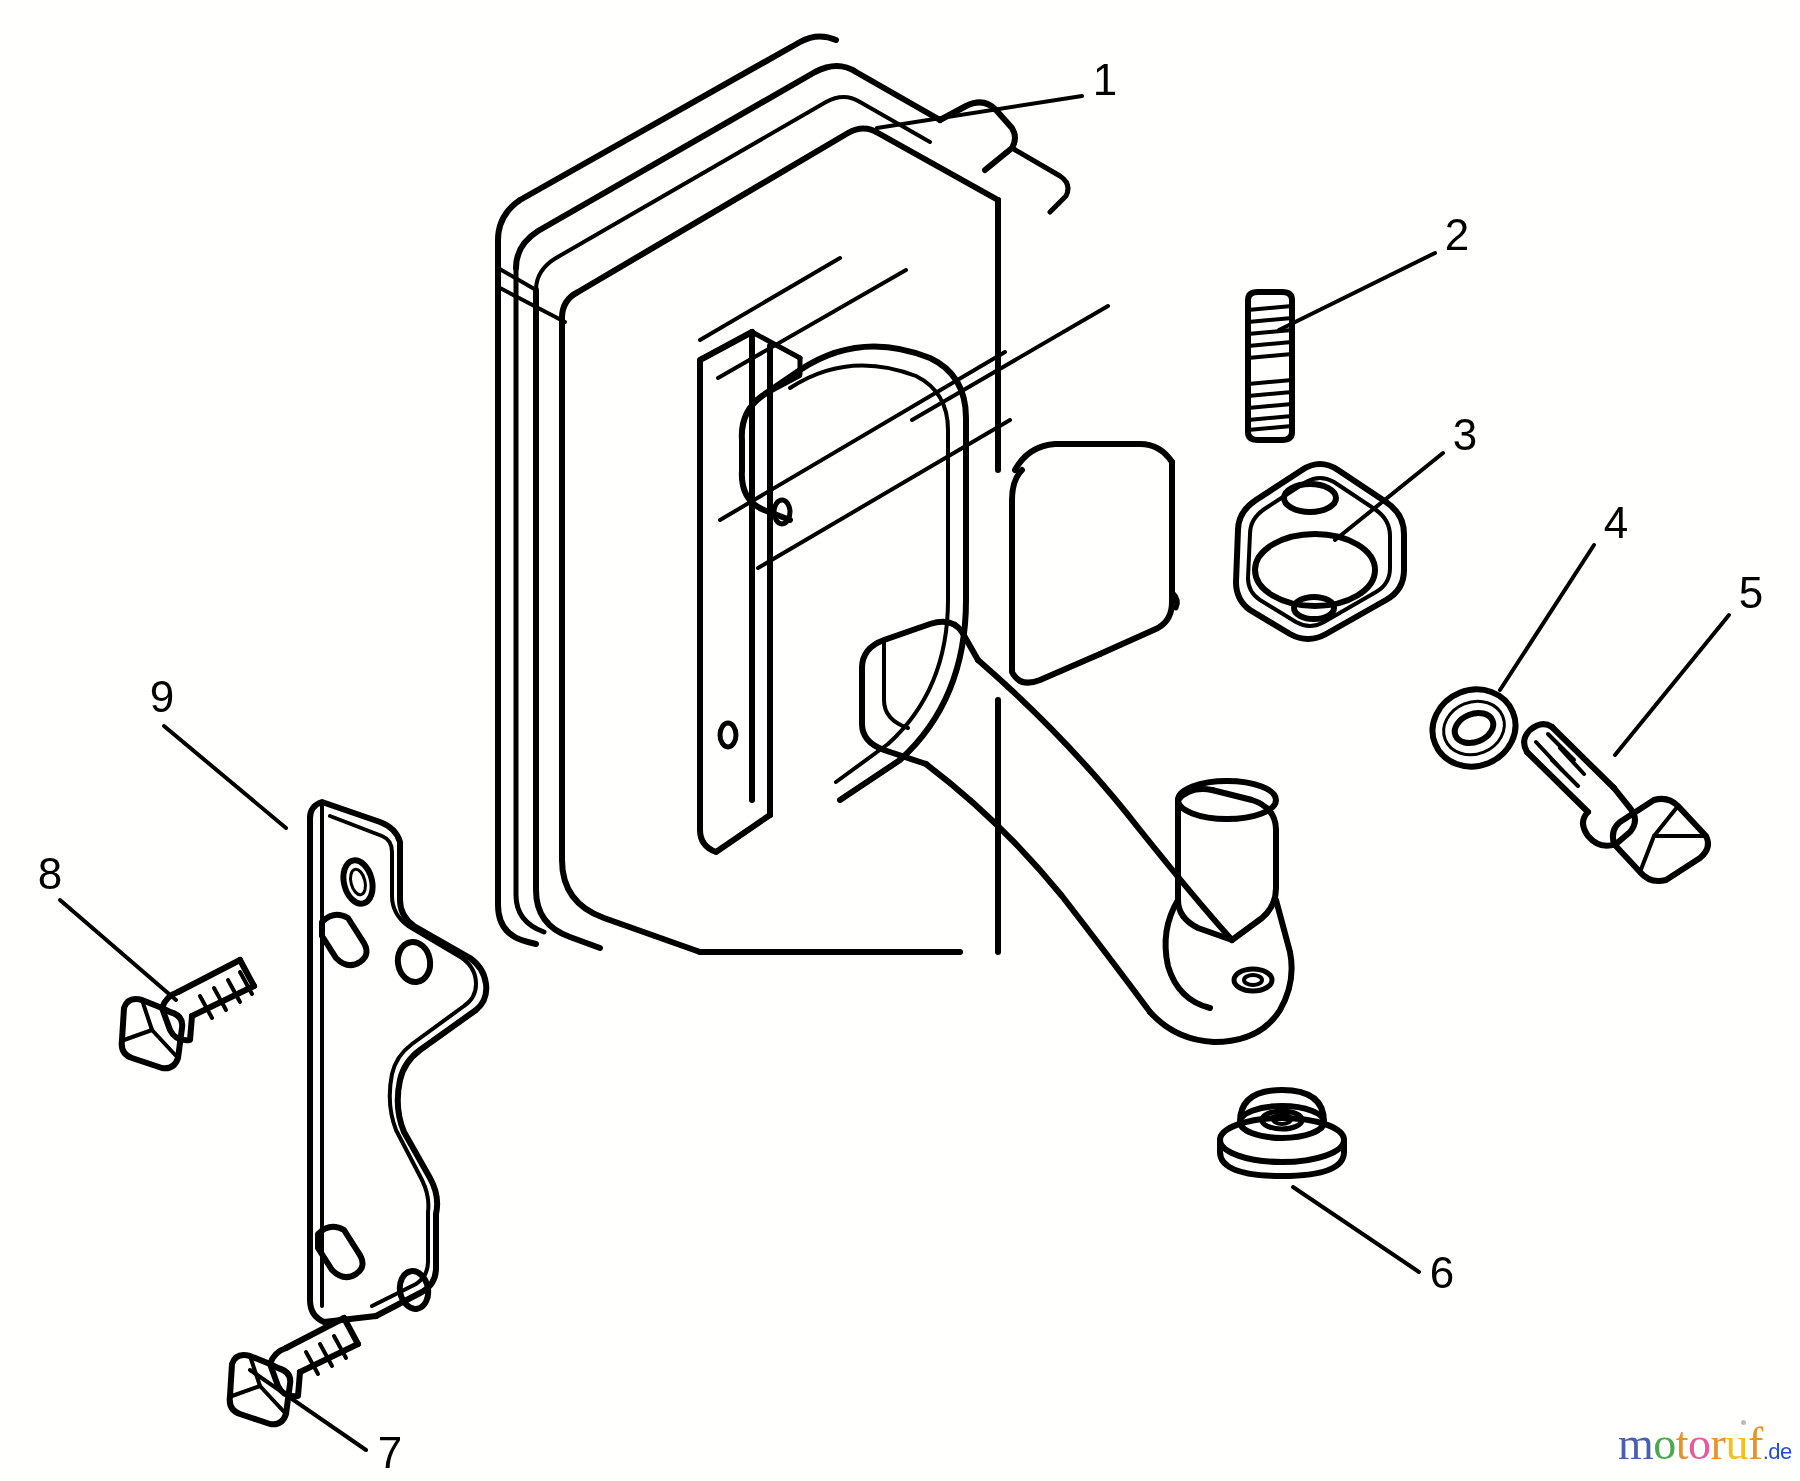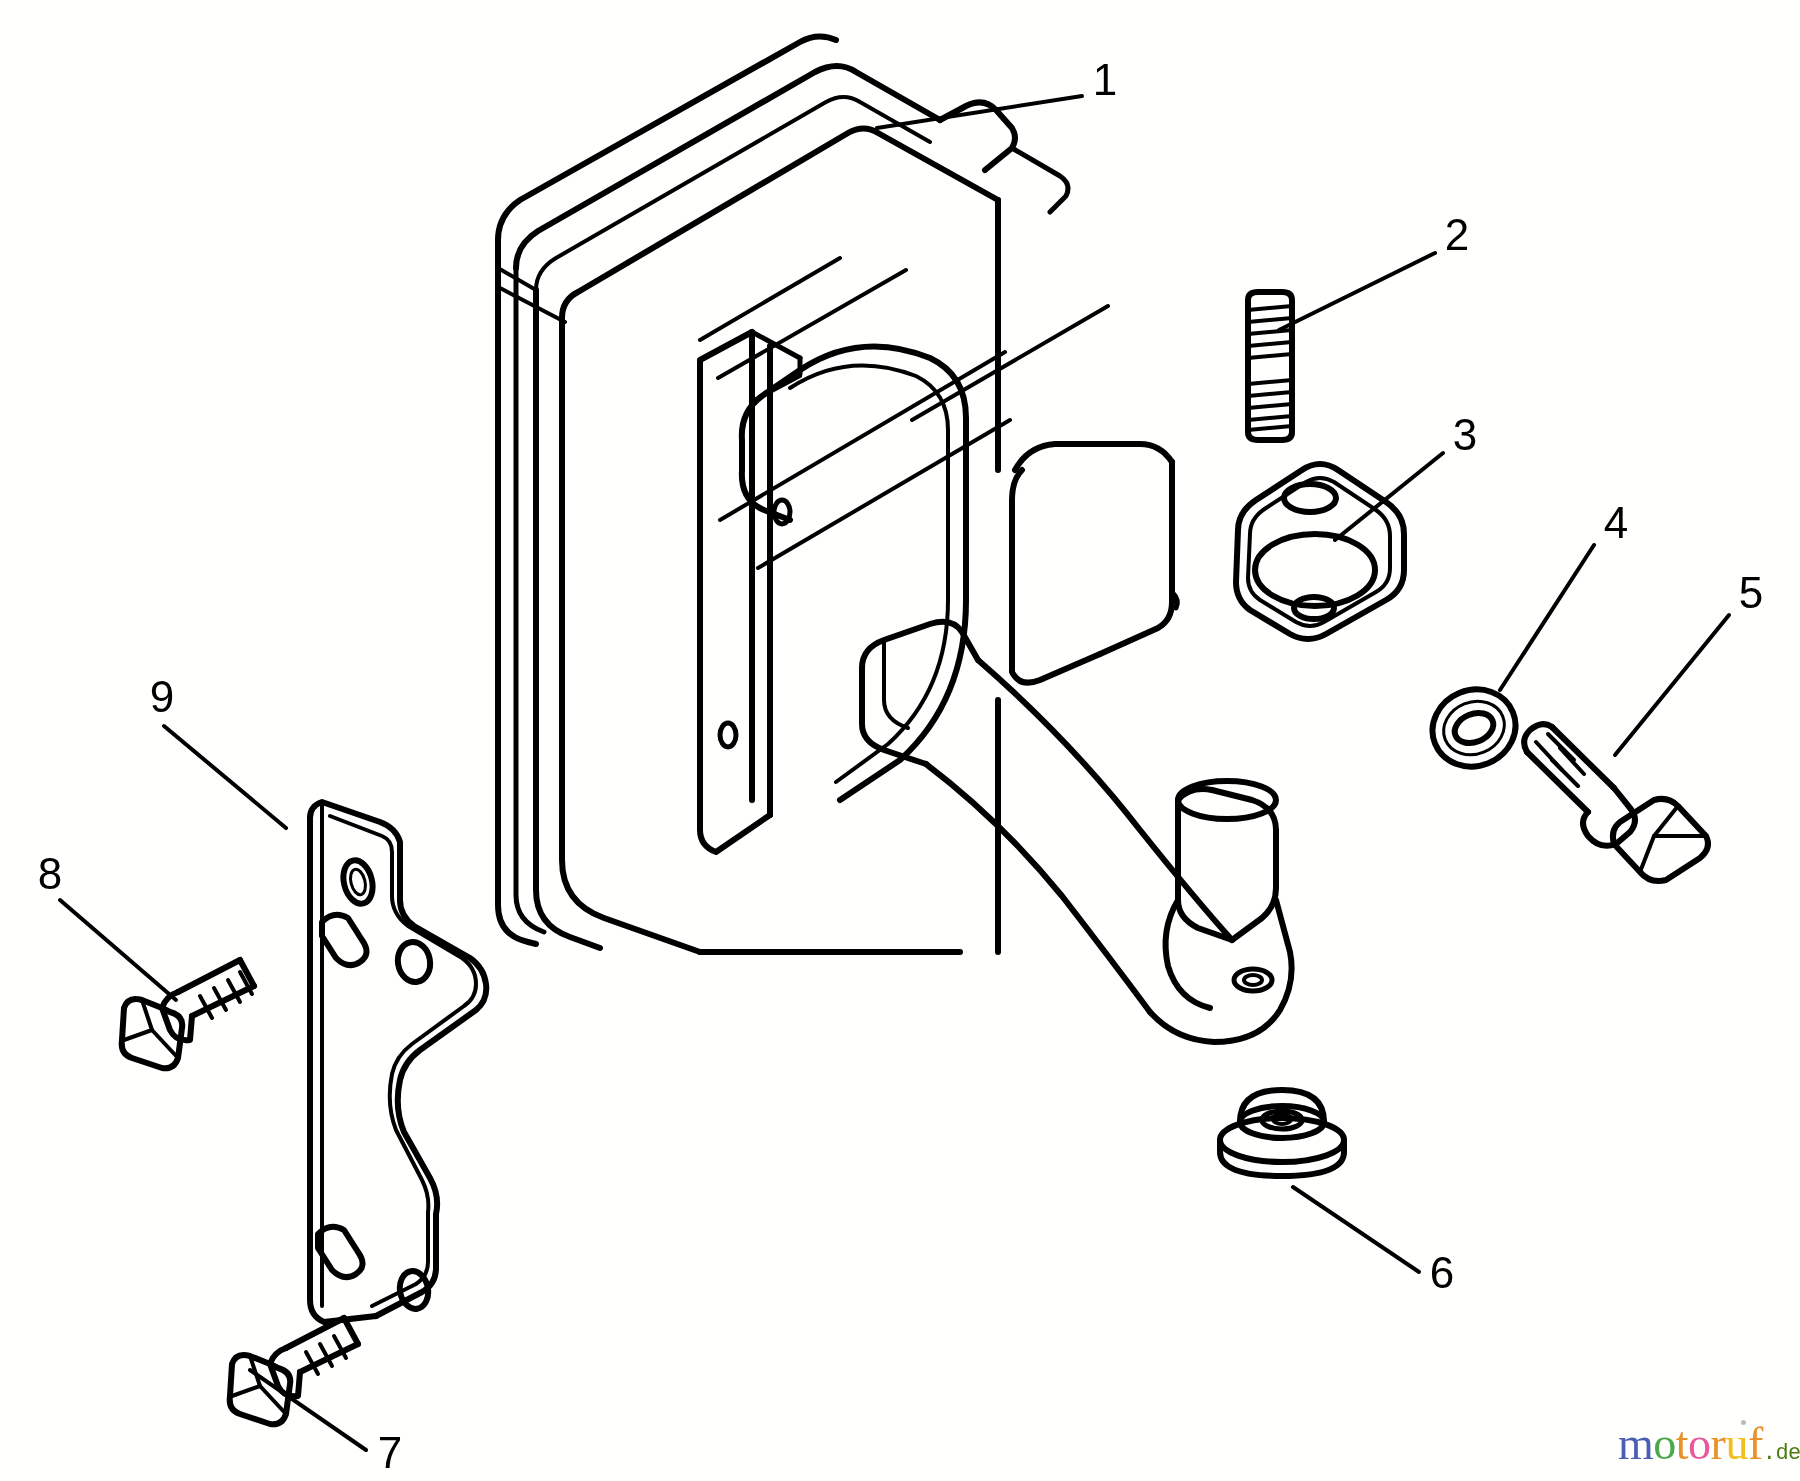--- a/index.html
+++ b/index.html
@@ -42,21 +42,21 @@
     white-space: nowrap;
     letter-spacing: -0.5px;
   }
   #logo .l1 { color: #4a5fb0; }
   #logo .l2 { color: #4aa94a; }
   #logo .l3 { color: #e8922c; }
   #logo .l4 { color: #e85a9e; }
   #logo .l5 { color: #e8922c; }
   #logo .l6 { color: #f0c020; }
   #logo .l7 { color: #e8922c; }
-  #logo .lde { color: #4d7c0f; font-size: 22px; font-family: Liberation Mono, monospace; }
+  #logo .lde { color: #1d4ed8; font-size: 22px; font-family: Liberation Sans, sans-serif; }
   #logo .dotacc {
     position: absolute;
     right: 48px;
     top: 2px;
     width: 5px;
     height: 5px;
     border-radius: 50%;
     background: #bbbbbb;
   }
 </style>

